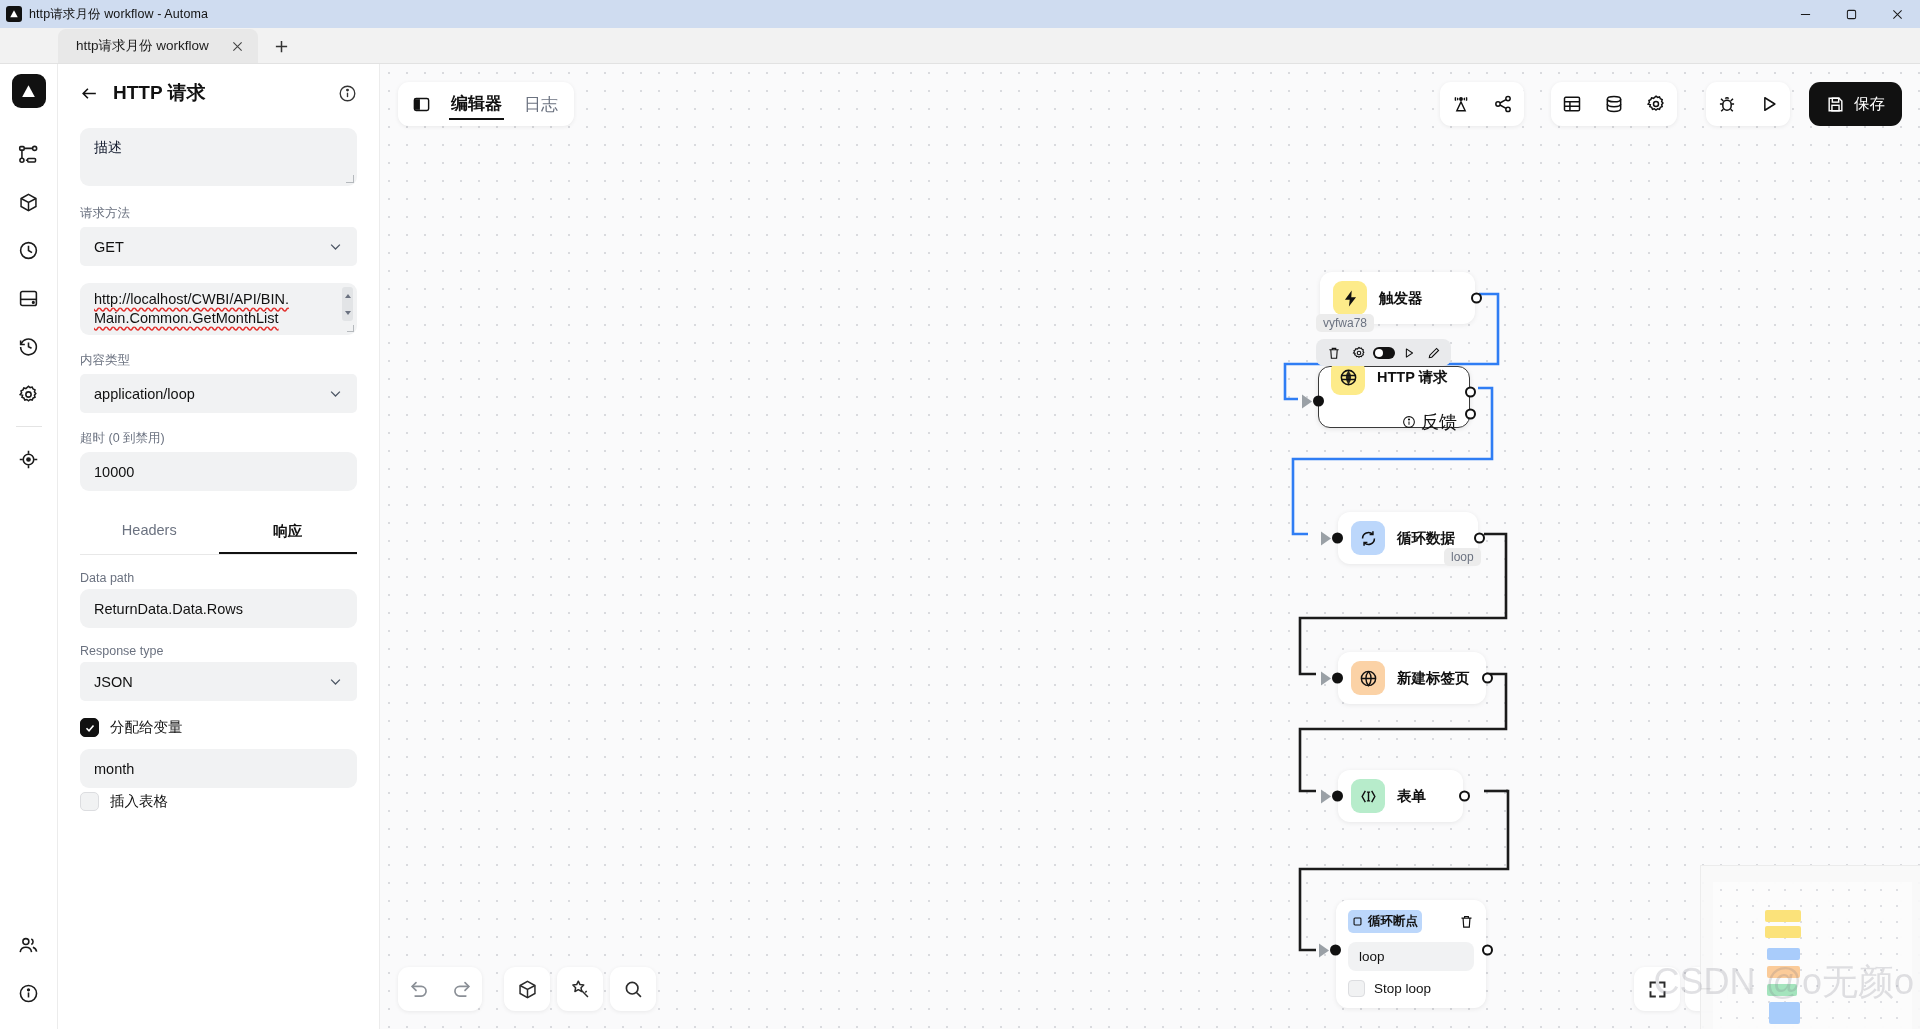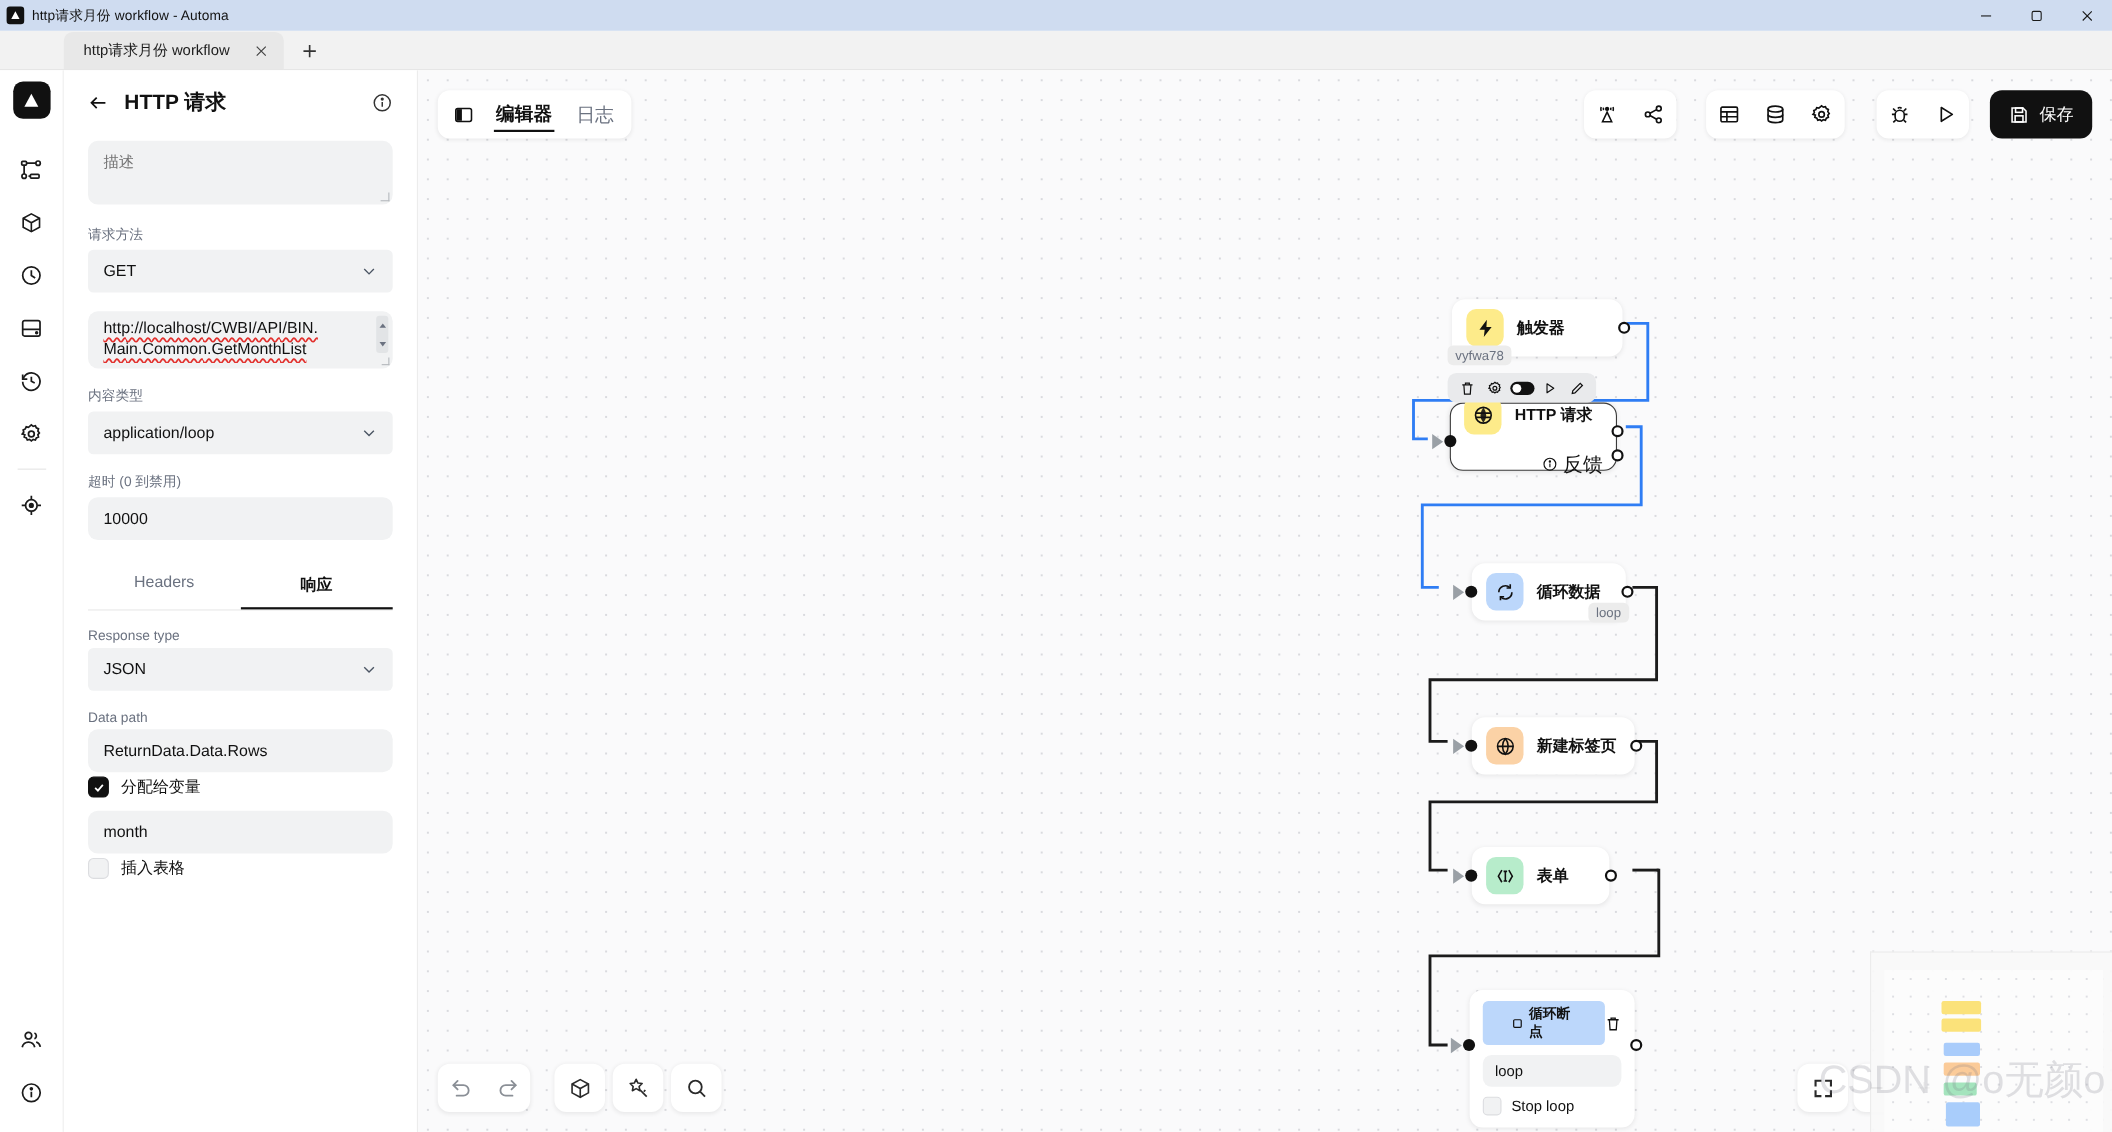--- a/index.html
+++ b/index.html
@@ -76,21 +76,21 @@
   .panel-head { display: flex; align-items: center; gap: 14px; margin-bottom: 22px; }
   .panel-back { color: #111; display: flex; }
   .panel-back svg { width: 19px; height: 19px; }
   .panel-title { font-size: 19px; font-weight: 700; color: #111; flex: 1; }
   .panel-info { color: #333; display: flex; }
   .panel-info svg { width: 19px; height: 19px; }
 
   .field-label { font-size: 12.5px; color: #6b7280; margin-bottom: 5px; }
   .txtarea {
     width: 100%; height: 58px; background: #f1f2f3; border-radius: 9px;
-    padding: 11px 14px; font-size: 14px; color: #737373; margin-bottom: 19px;
+    padding: 11px 14px; font-size: 14px; color: #0f172a; margin-bottom: 19px;
     position: relative;
   }
   .txtarea::after {
     content:''; position:absolute; right:3px; bottom:3px; width:7px; height:7px;
     border-right:1.5px solid #b5b9bd; border-bottom:1.5px solid #b5b9bd;
   }
   .selectbox {
     width: 100%; height: 39px; background: #f1f2f3; border-radius: 5px;
     display: flex; align-items: center; padding: 0 14px; font-size: 14.5px; color: #111;
     margin-bottom: 17px;
@@ -205,21 +205,21 @@
   .nt-toggle { width: 22px; height: 12px; border-radius: 7px; background: #111; position: relative; }
   .nt-toggle::after { content:''; position:absolute; left:2px; top:2px; width:8px;height:8px;border-radius:50%;background:#fff; }
 
   
   .bp-card {
     position: absolute; background: #fff; border-radius: 12px;
     box-shadow: 0 1px 5px rgba(0,0,0,.08); padding: 10px 12px 11px 12px; width: 150px;
   }
   .bp-head { display: flex; align-items: center; justify-content: space-between; margin-bottom: 9px; }
   .bp-chip {
-    background: #bcd7fb; border-radius: 5px; padding: 3px 26px; display:flex; align-items:center; gap:5px;
+    background: #bcd7fb; border-radius: 5px; padding: 3px 4px; display:flex; align-items:center; gap:5px;
     font-size: 12.5px; color: #111; font-weight: 600;
   }
   .bp-chip svg { width: 11px; height: 11px; }
   .bp-trash { color: #111; display:flex; }
   .bp-trash svg { width: 15px; height: 15px; }
   .bp-input {
     background: #f1f2f3; border-radius: 8px; height: 29px; display:flex; align-items:center;
     padding: 0 11px; font-size: 13.5px; color: #111; margin-bottom: 9px;
   }
   .bp-chk { display: flex; align-items: center; gap: 9px; font-size: 13.5px; color:#111; }
@@ -423,37 +423,37 @@
           </svg>
       </span>
     </div>
 
     <div class="field-label">超时 (0 到禁用)</div>
     <div class="inputbox">10000</div>
 
     <div class="tabs2">
       <div class="tab2">Headers</div>
       <div class="tab2 active">响应</div>
+    </div>
+
+    <div class="sec">
+      <div class="field-label">Data path</div>
+      <div class="inputbox">ReturnData.Data.Rows</div>
     </div>
 
     <div class="sec">
       <div class="field-label">Response type</div>
       <div class="selectbox">
         <span class="val">JSON</span>
         <span class="chev">
           <svg viewBox="0 0 24 24" fill="none" stroke="currentColor" stroke-width="2">
               <path d="M5 9 L12 16 L19 9"></path>
             </svg>
         </span>
       </div>
-    </div>
-
-    <div class="sec">
-      <div class="field-label">Data path</div>
-      <div class="inputbox">ReturnData.Data.Rows</div>
     </div>
 
     <div class="chkrow">
       <span class="chk on">
         <svg viewBox="0 0 24 24" fill="none" stroke="currentColor" stroke-width="3.2">
             <path d="M5 12.5 L10 17.5 L19 7"></path>
           </svg>
       </span>
       <span class="chklabel">分配给变量</span>
     </div>

